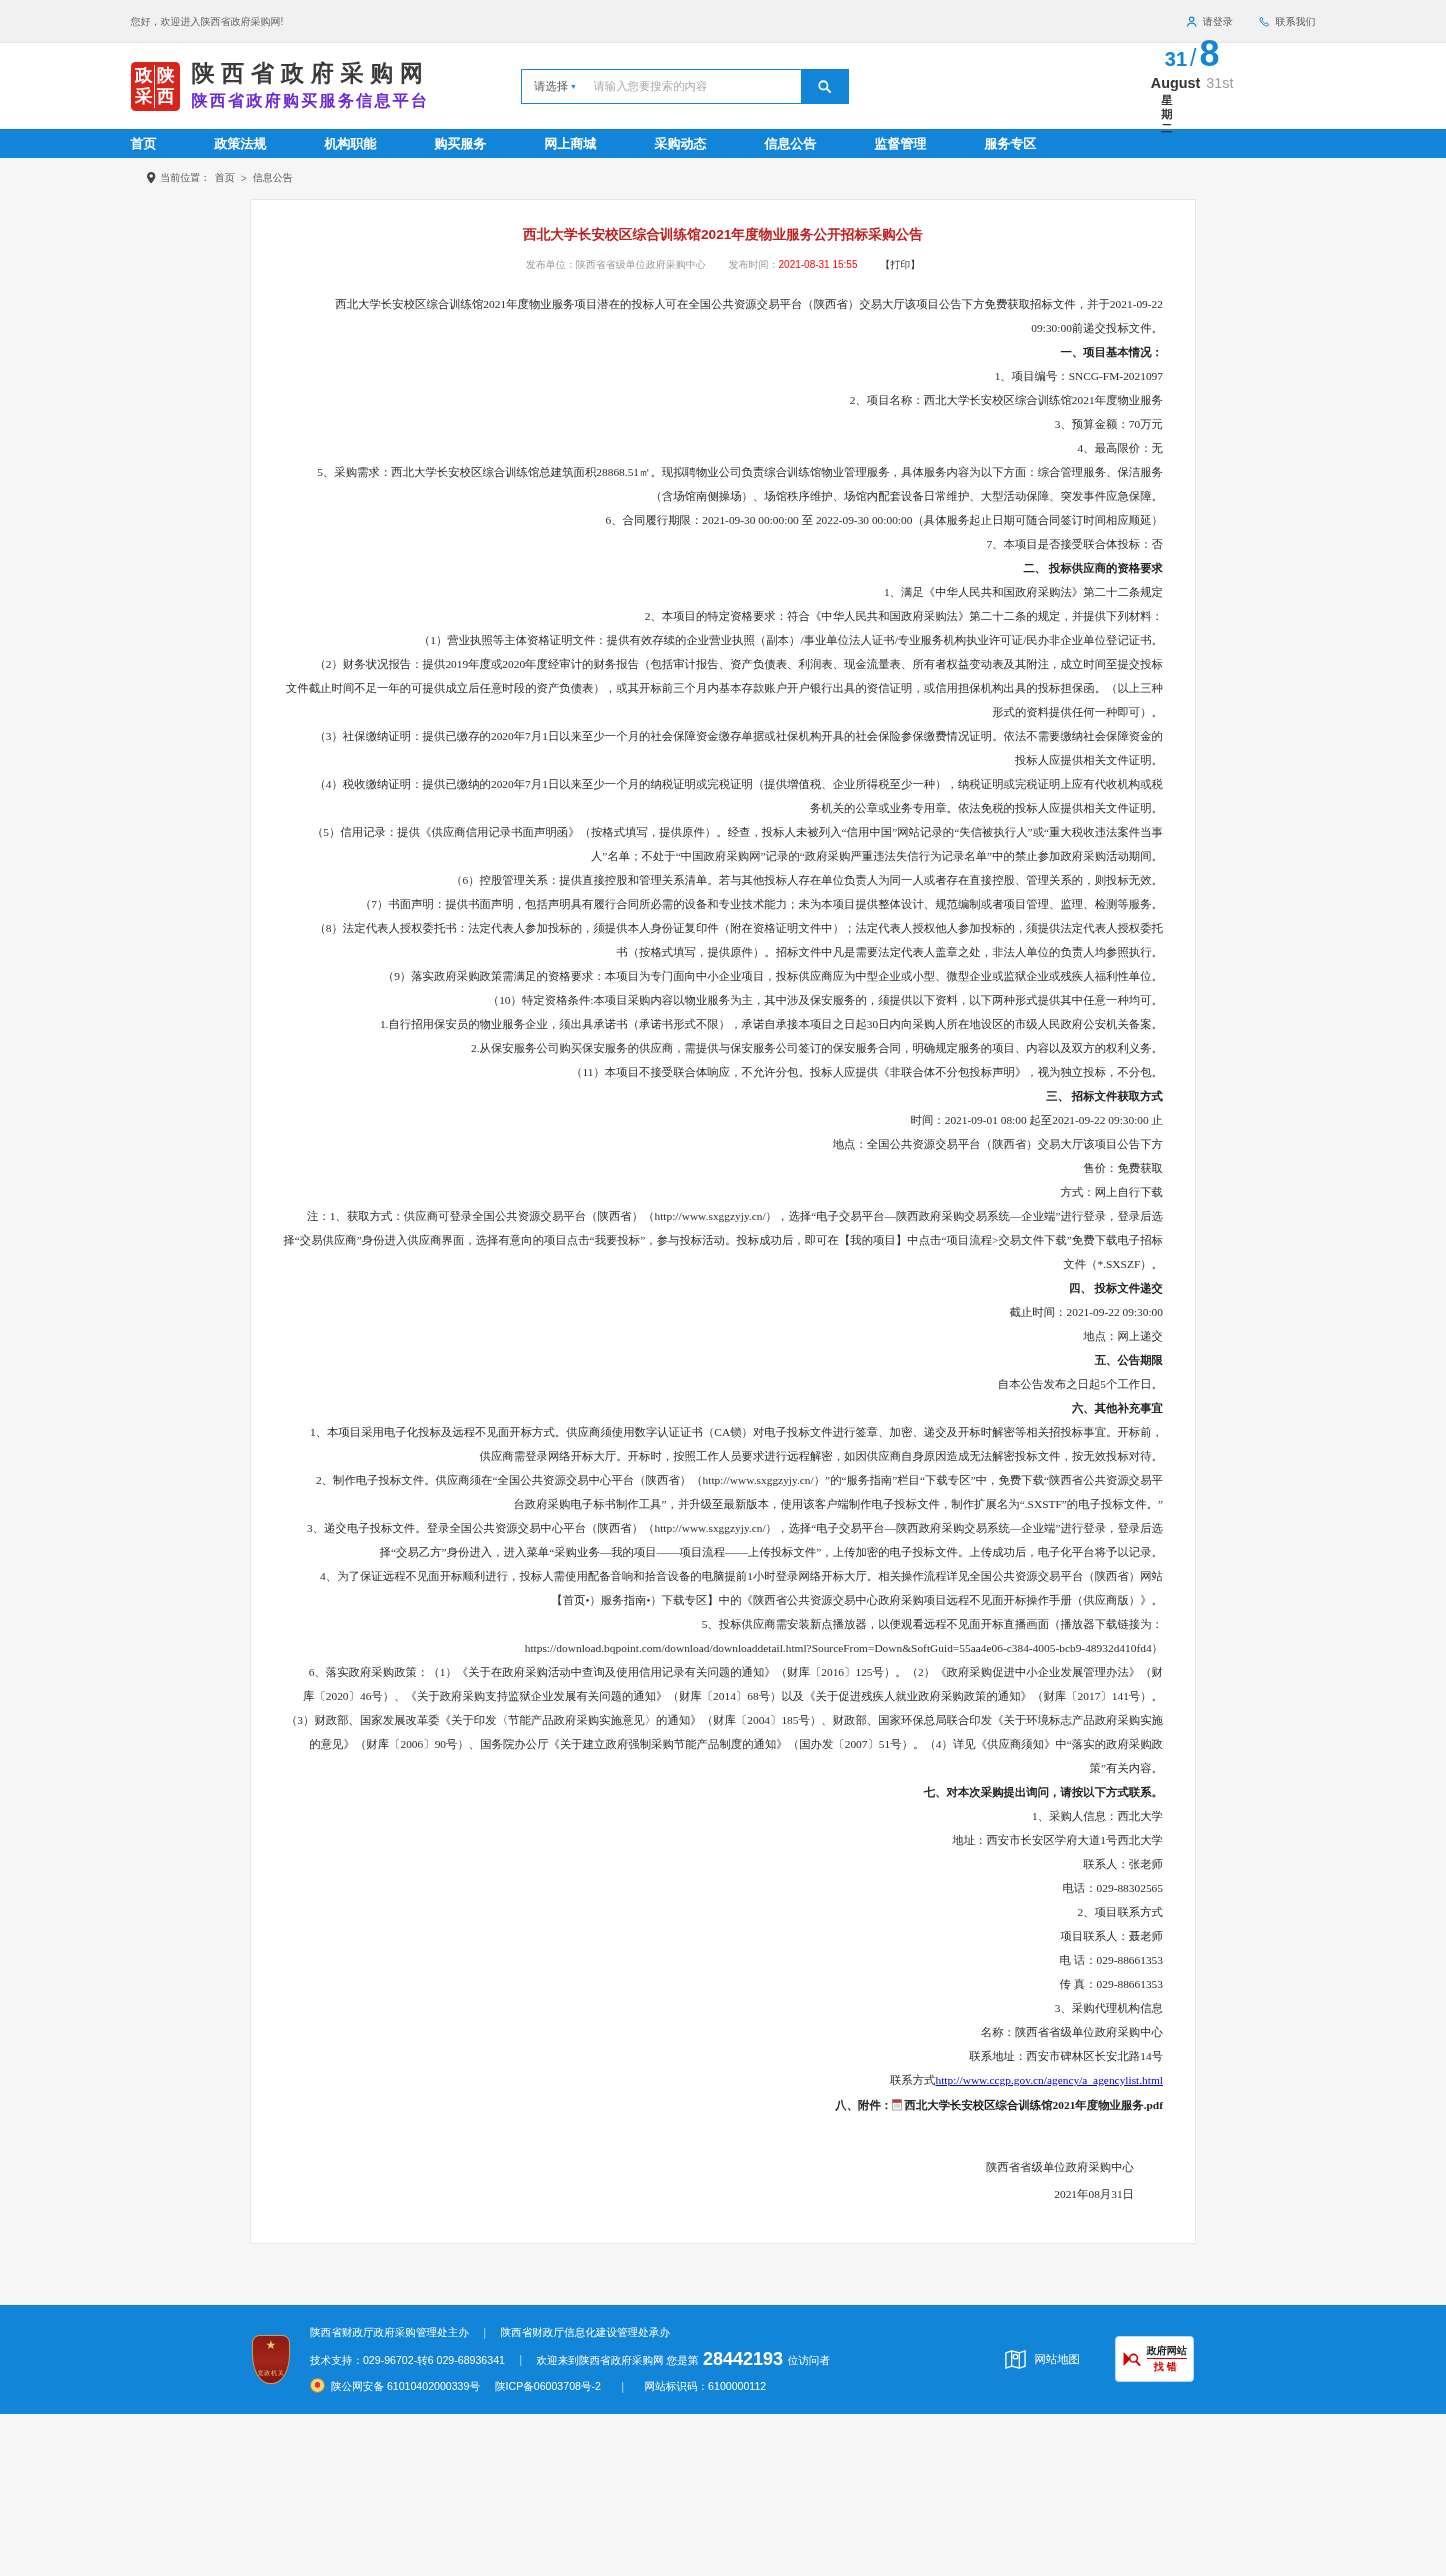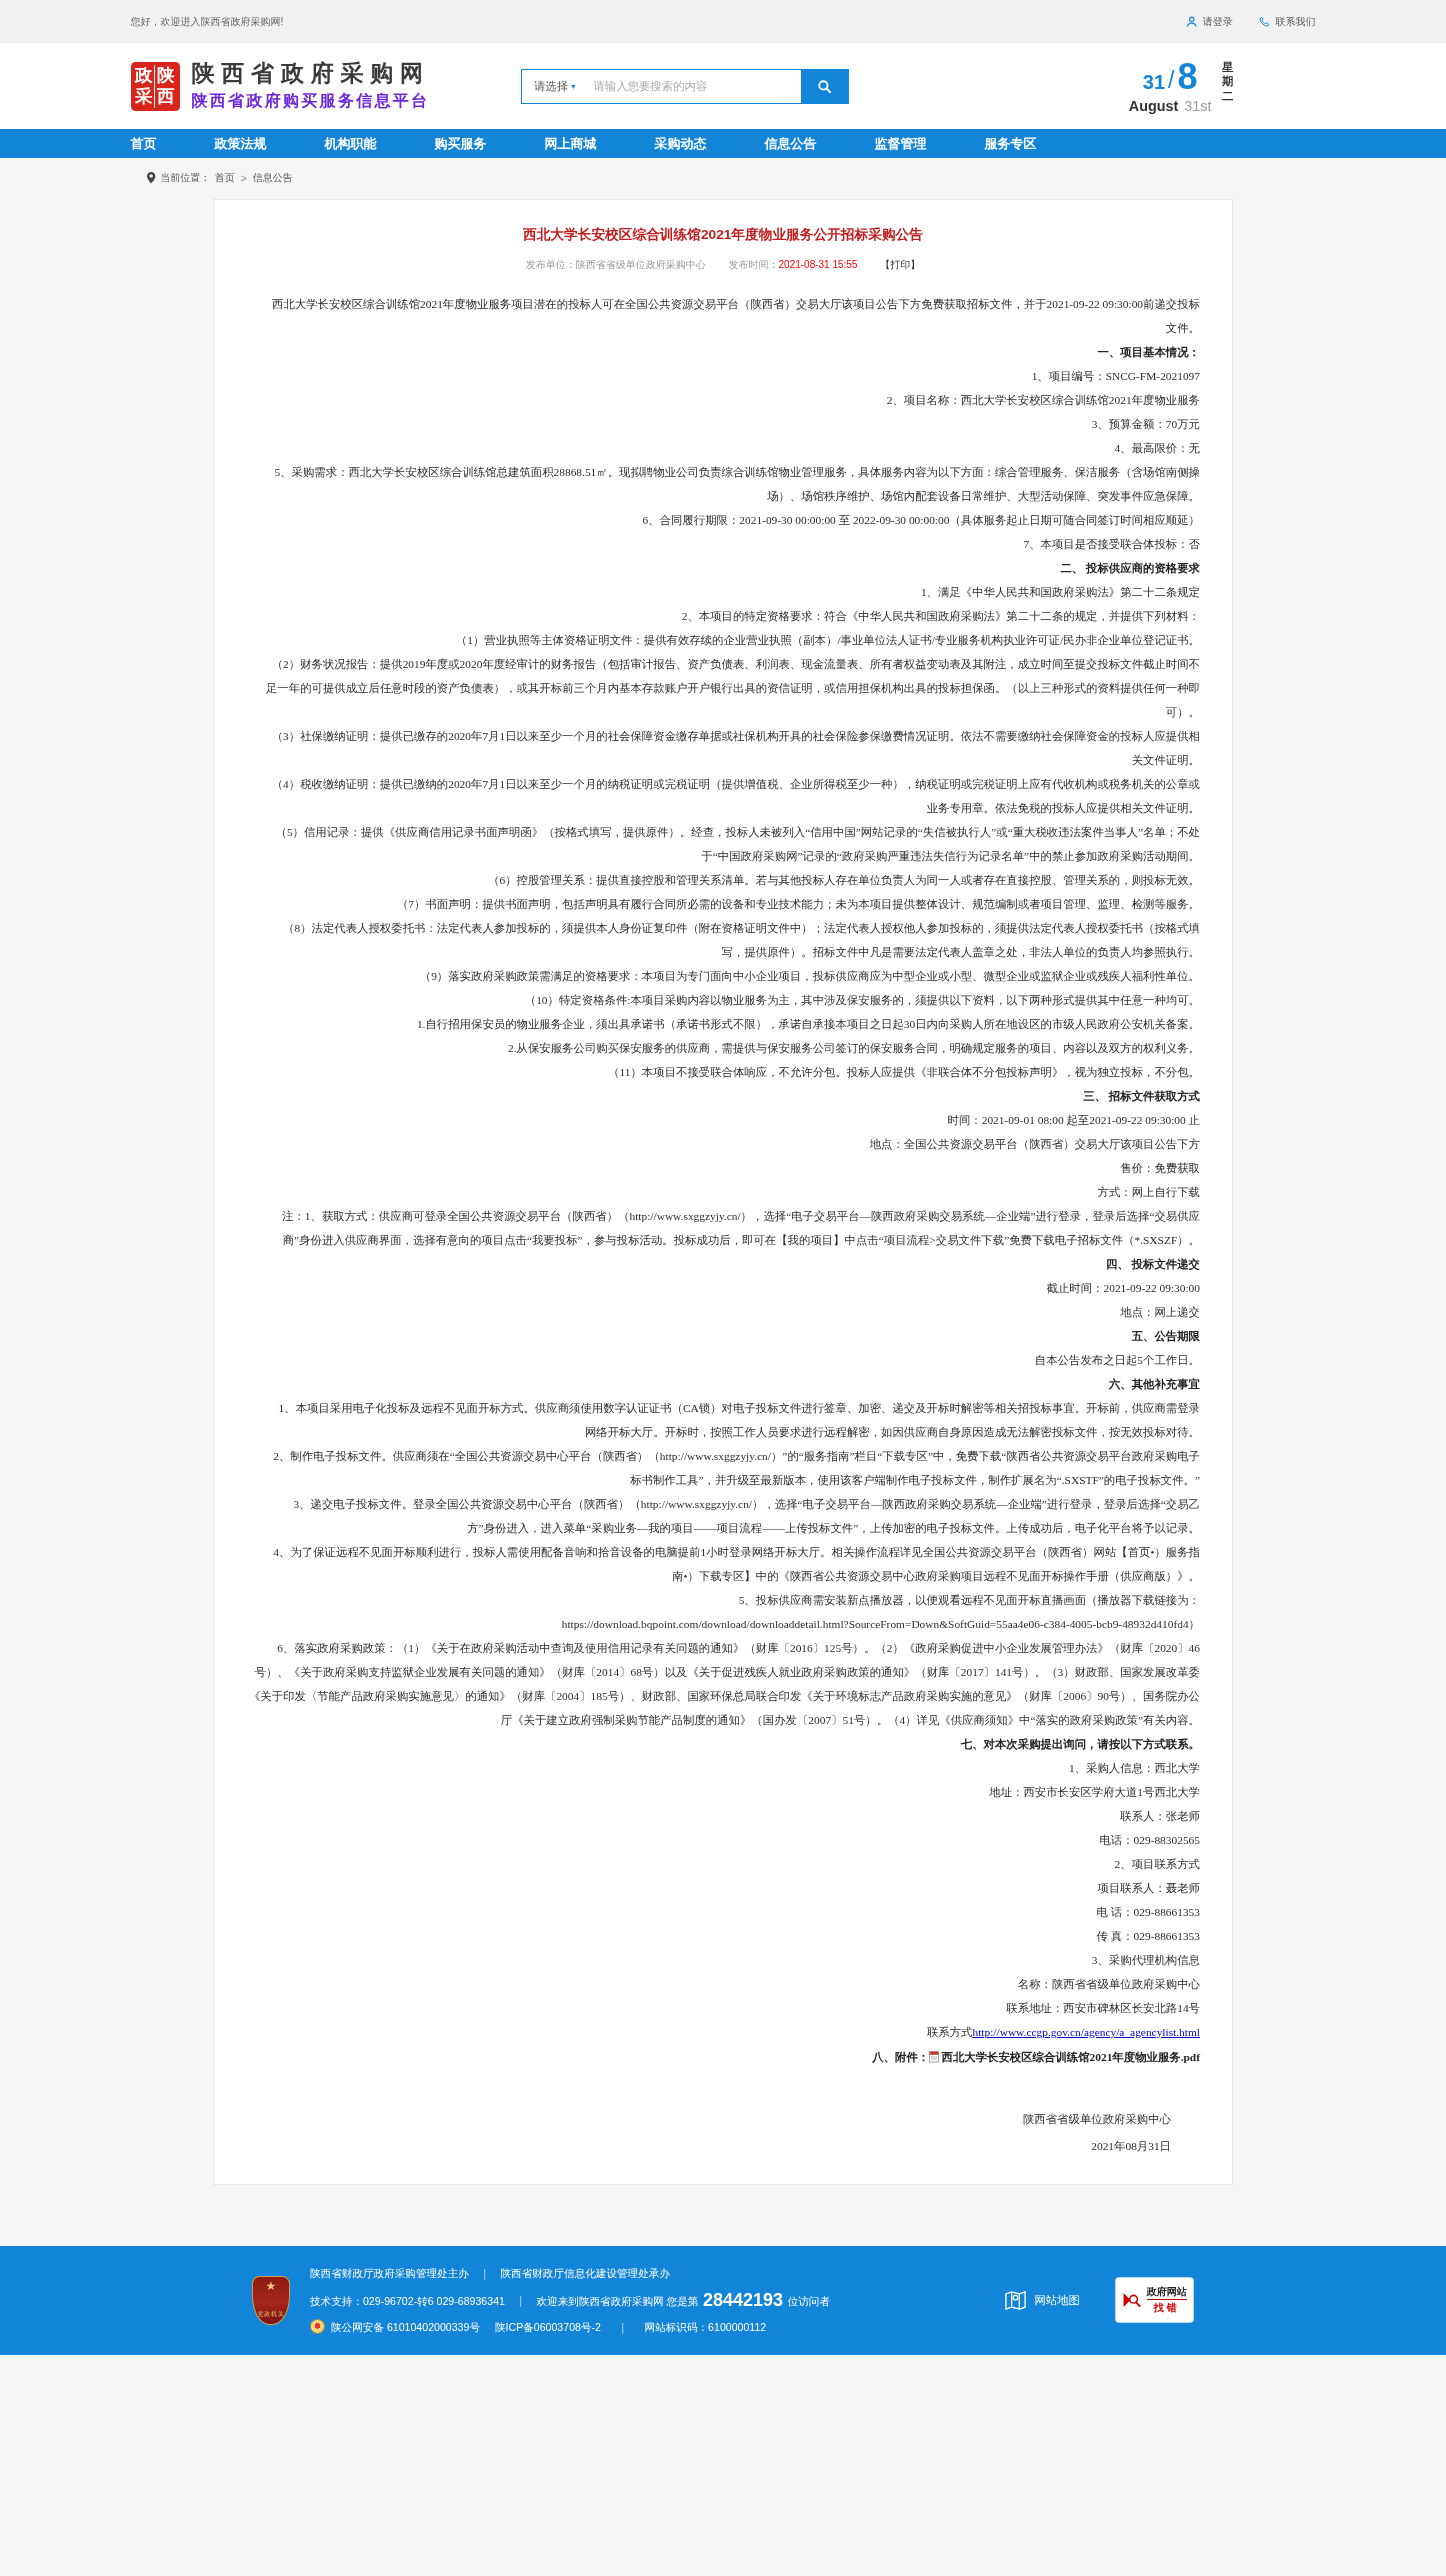--- a/index.html
+++ b/index.html
@@ -22,21 +22,21 @@
   .logo span:nth-child(odd) { border-right:1.5px solid #fff; }
   .site-titles { margin-left:12px; }
   .site-name { font-size:23px; font-weight:bold; color:#3a3a3a; letter-spacing:6.8px; line-height:26px; }
   .site-sub { font-size:16px; font-weight:bold; color:#6d28d9; letter-spacing:2.3px; line-height:23px; margin-top:3px; }
   .search-box { margin-left:91px; display:flex; align-items:stretch; border:1.5px solid #1385d8; height:35px; width:328px; background:#fff; }
   .search-select { display:flex; align-items:center; gap:2px; padding:0 10.6px 0 12px; font-size:11.4px; color:#555; cursor:pointer; white-space:nowrap; }
   .caret { font-size:6.8px; color:#1385d8; }
   .search-input { flex:1; border:none; outline:none; font-size:11.4px; color:#333; padding:0 6px; font-family:"Liberation Sans",sans-serif; }
   .search-input::placeholder { color:#aaa; }
   .search-btn { width:47px; background:#1385d8; border:none; display:flex; align-items:center; justify-content:center; cursor:pointer; }
-  .date-widget { margin-left:auto; margin-right:82px; display:flex; align-items:flex-start; }
+  .date-widget { margin-left:auto; margin-right:82px; display:flex; align-items:flex-start;flex-direction:column; }
   .date-left { text-align:center; }
   .date-nums { color:#1385d8; display:flex; align-items:flex-end; justify-content:center; line-height:1; }
   .d-day { font-size:20px; font-weight:bold; padding-bottom:3px; }
   .d-slash { font-size:23px; margin:0 3px; padding-bottom:2.3px; }
   .d-month { font-size:36px; font-weight:bold; }
   .date-en { margin-top:3px; font-size:14.4px; }
   .date-en b { color:#333; }
   .date-en i { color:#9a9a9a; font-style:normal; margin-left:6px; }
   .weekday { margin-left:10.6px; display:flex; flex-direction:column; font-size:11.4px; font-weight:bold; color:#333; line-height:14.4px; margin-top:1.5px; }
 
@@ -45,21 +45,21 @@
   .nav-inner { display:flex; align-items:center; height:29px; }
   .nav-item { color:#fff; font-size:13px; font-weight:bold; margin-right:58px; cursor:pointer; text-decoration:none; white-space:nowrap; }
 
   
   .breadcrumb { padding:13px 0 9px; }
   .bc-inner { display:flex; align-items:center; gap:4.6px; font-size:10px; color:#555; padding-left:16.7px; }
   .bc-inner a { color:#555; text-decoration:none; cursor:pointer; }
   .bc-sep { color:#888; margin:0 1.5px; }
 
   
-  .card { width:1020px; margin:4.6px auto 61px; background:#fff; border:0.8px solid #e7e7e7; padding:23px 32px 24px; }
+  .card { width:946px; margin:4.6px auto 61px; background:#fff; border:0.8px solid #e7e7e7; padding:23px 32px 35px; }
   .art-title { text-align:center; font-size:13.7px; font-weight:bold; color:#c01e1e; font-family:"Liberation Sans",sans-serif; line-height:23px; }
   .art-meta { text-align:center; margin-top:12px; font-size:10px; color:#9a9a9a; }
   .art-meta .pub-time { color:#ff0000; }
   .art-meta .m-gap { display:inline-block; width:20px; }
   .print-btn { color:#333; cursor:pointer; }
   .art-body { margin-top:20px; font-family:"Liberation Serif","DejaVu Serif",serif; font-size:11.4px; color:#2b2b2b;text-align:right; }
   .para { line-height:24px; text-indent:2em; margin:0; }
   .para.h { font-weight:bold; color:#222; }
   .para.url { text-indent:0; word-break:break-all; }
   .inline-link, .para a { color:#0000cc; text-decoration:underline; cursor:pointer; }

